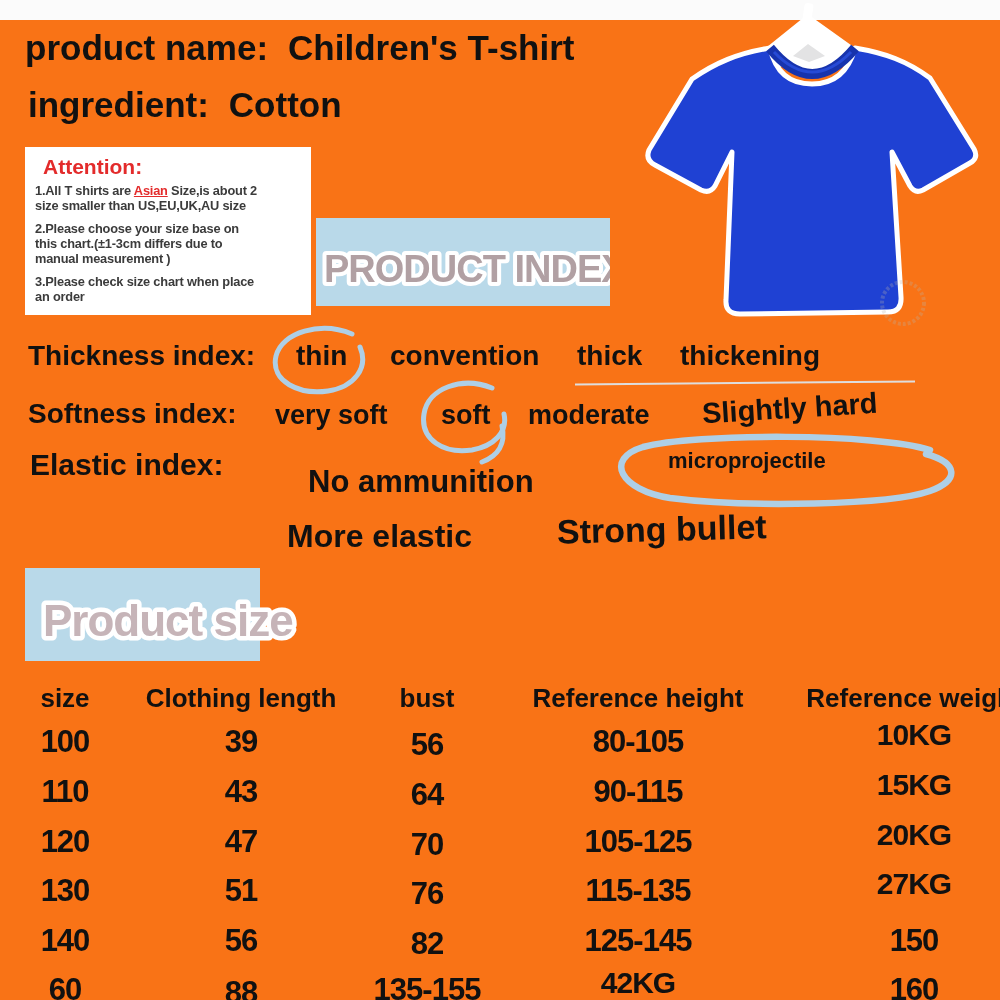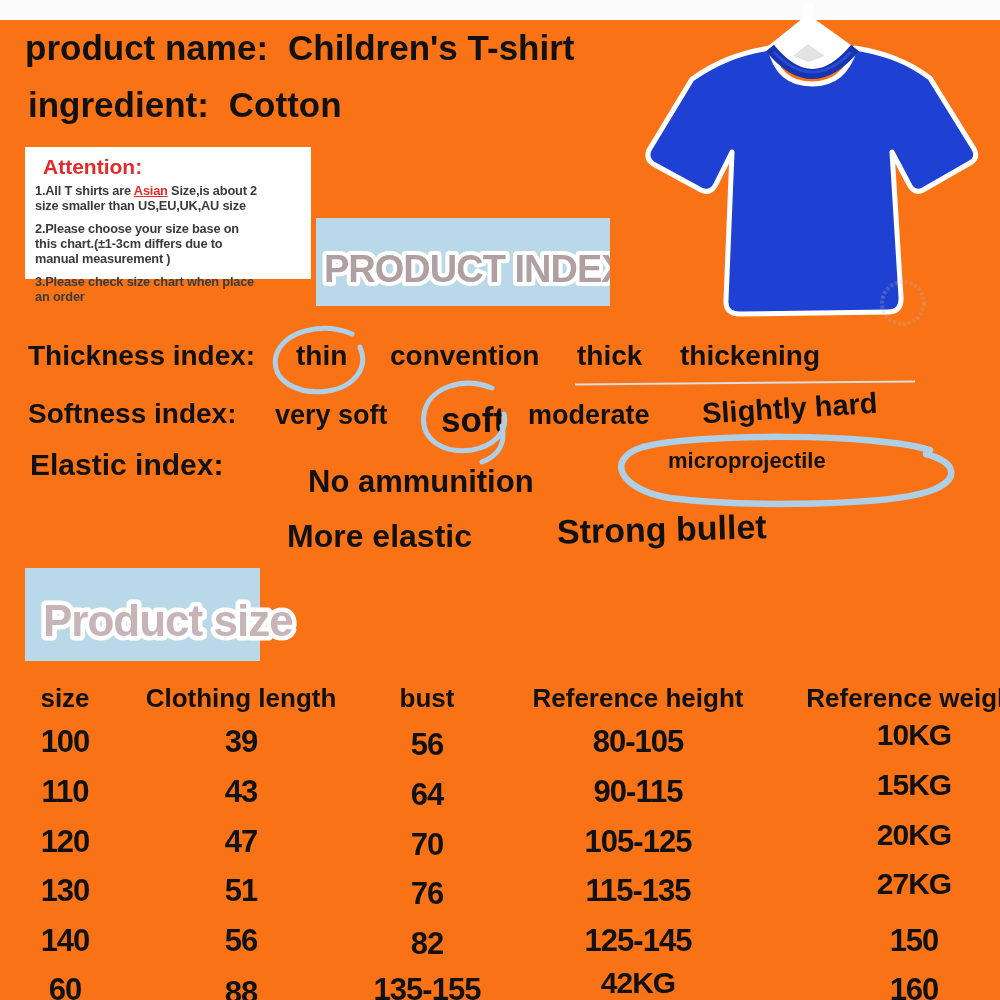--- a/index.html
+++ b/index.html
@@ -9,21 +9,21 @@
     font-family:"Liberation Sans", sans-serif;
     font-weight:bold; color:#111;
   }
   .topband{position:absolute;left:0;top:0;width:1000px;height:20px;background:#fbfbfb;}
   .abs{position:absolute;}
   .title-line{font-size:35px; letter-spacing:0; white-space:nowrap;}
   .title-line .val{margin-left:20px;}
 
   
   .attention{
-    left:25px; top:147px; width:286px; height:132px;
+    left:25px; top:147px; width:286px; height:168px;
     background:#ffffff; box-sizing:border-box; padding:6px 8px 6px 10px;
   }
   .attention h3{margin:2px 0 4px 8px; font-size:21px; color:#e32b2b; letter-spacing:0;}
   .attention p{margin:0 0 7px 0; font-size:12.8px; line-height:1.2; color:#3b3b3b; white-space:pre-line; letter-spacing:-0.2px;}
   .attention .hl{color:#e32b2b; text-decoration:underline;}
 
   
   .banner{background:#b9d9e9;}
   .banner-index{left:316px; top:218px; width:294px; height:88px;}
   .banner-size{left:25px; top:568px; width:235px; height:93px;}
@@ -120,21 +120,21 @@
   <div class="abs opt" style="left:296px; top:340px;">thin</div>
   <div class="abs opt" style="left:390px; top:340px;">convention</div>
   <div class="abs opt" style="left:577px; top:340px;">thick</div>
   <div class="abs opt" style="left:680px; top:340px;">thickening</div>
   <svg class="abs" style="left:266px; top:324px;" width="112" height="74">
     <path d="M86,10 C55,-3 16,8 10,32 C4,58 34,71 62,67 C88,63 103,44 94,23" fill="none" stroke-width="5" stroke-linecap="round" stroke="#aecfe6"></path>
   </svg>
 
   <div class="abs lbl" style="left:28px; top:398px;">Softness index:</div>
   <div class="abs opt" style="left:275px; top:400px; font-size:27px;">very soft</div>
-  <div class="abs opt" style="left:441px; top:400px; font-size:35px;">soft</div>
+  <div class="abs opt" style="left:441px; top:400px; font-size:27px;">soft</div>
   <div class="abs opt" style="left:528px; top:400px; font-size:27px;">moderate</div>
   <div class="abs opt" style="left:702px; top:392px; font-size:29px; transform:rotate(-3.5deg);">Slightly hard</div>
   <svg class="abs" style="left:414px; top:380px;" width="106" height="86">
     <path d="M78,8 C48,-4 14,8 10,34 C6,60 30,74 58,70 C80,66 94,52 90,34" fill="none" stroke-width="5" stroke-linecap="round" stroke="#aecfe6"></path>
     <path d="M88,46 C92,64 84,76 68,82" fill="none" stroke-width="5" stroke-linecap="round" stroke="#aecfe6"></path>
   </svg>
   <div class="abs thinline"></div>
 
   <div class="abs lbl" style="left:30px; top:448px; font-size:30px;">Elastic index:</div>
   <div class="abs opt" style="left:308px; top:448px; font-size:31px;margin-top:16px;">No ammunition</div>

